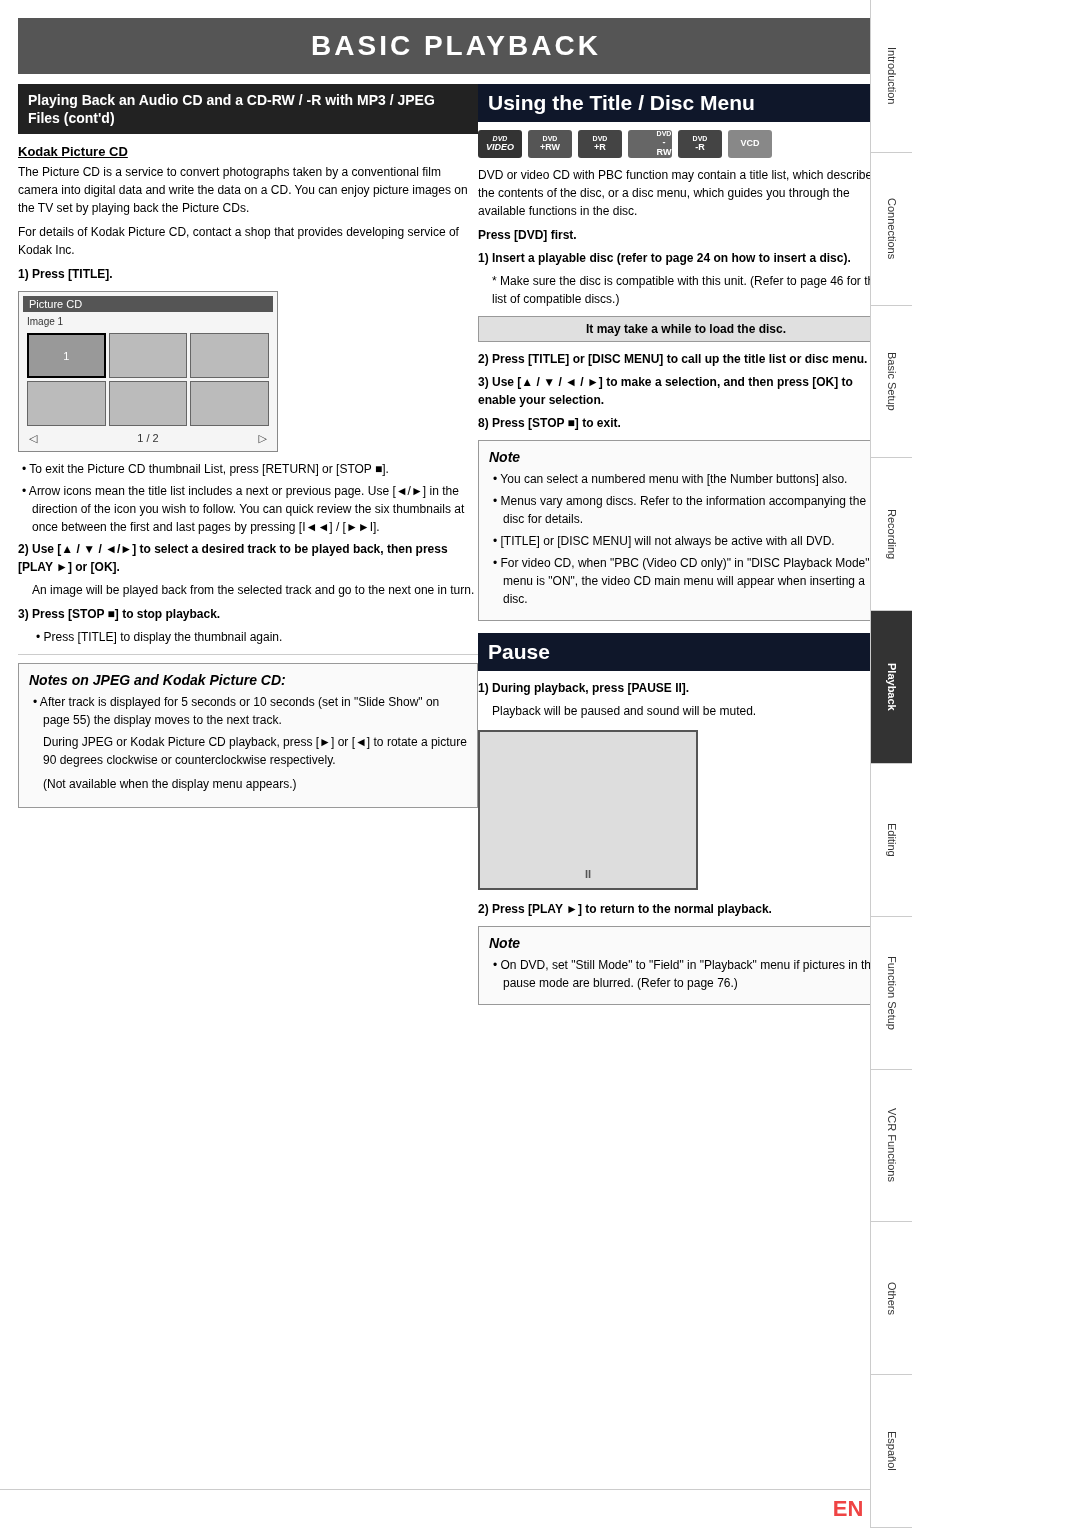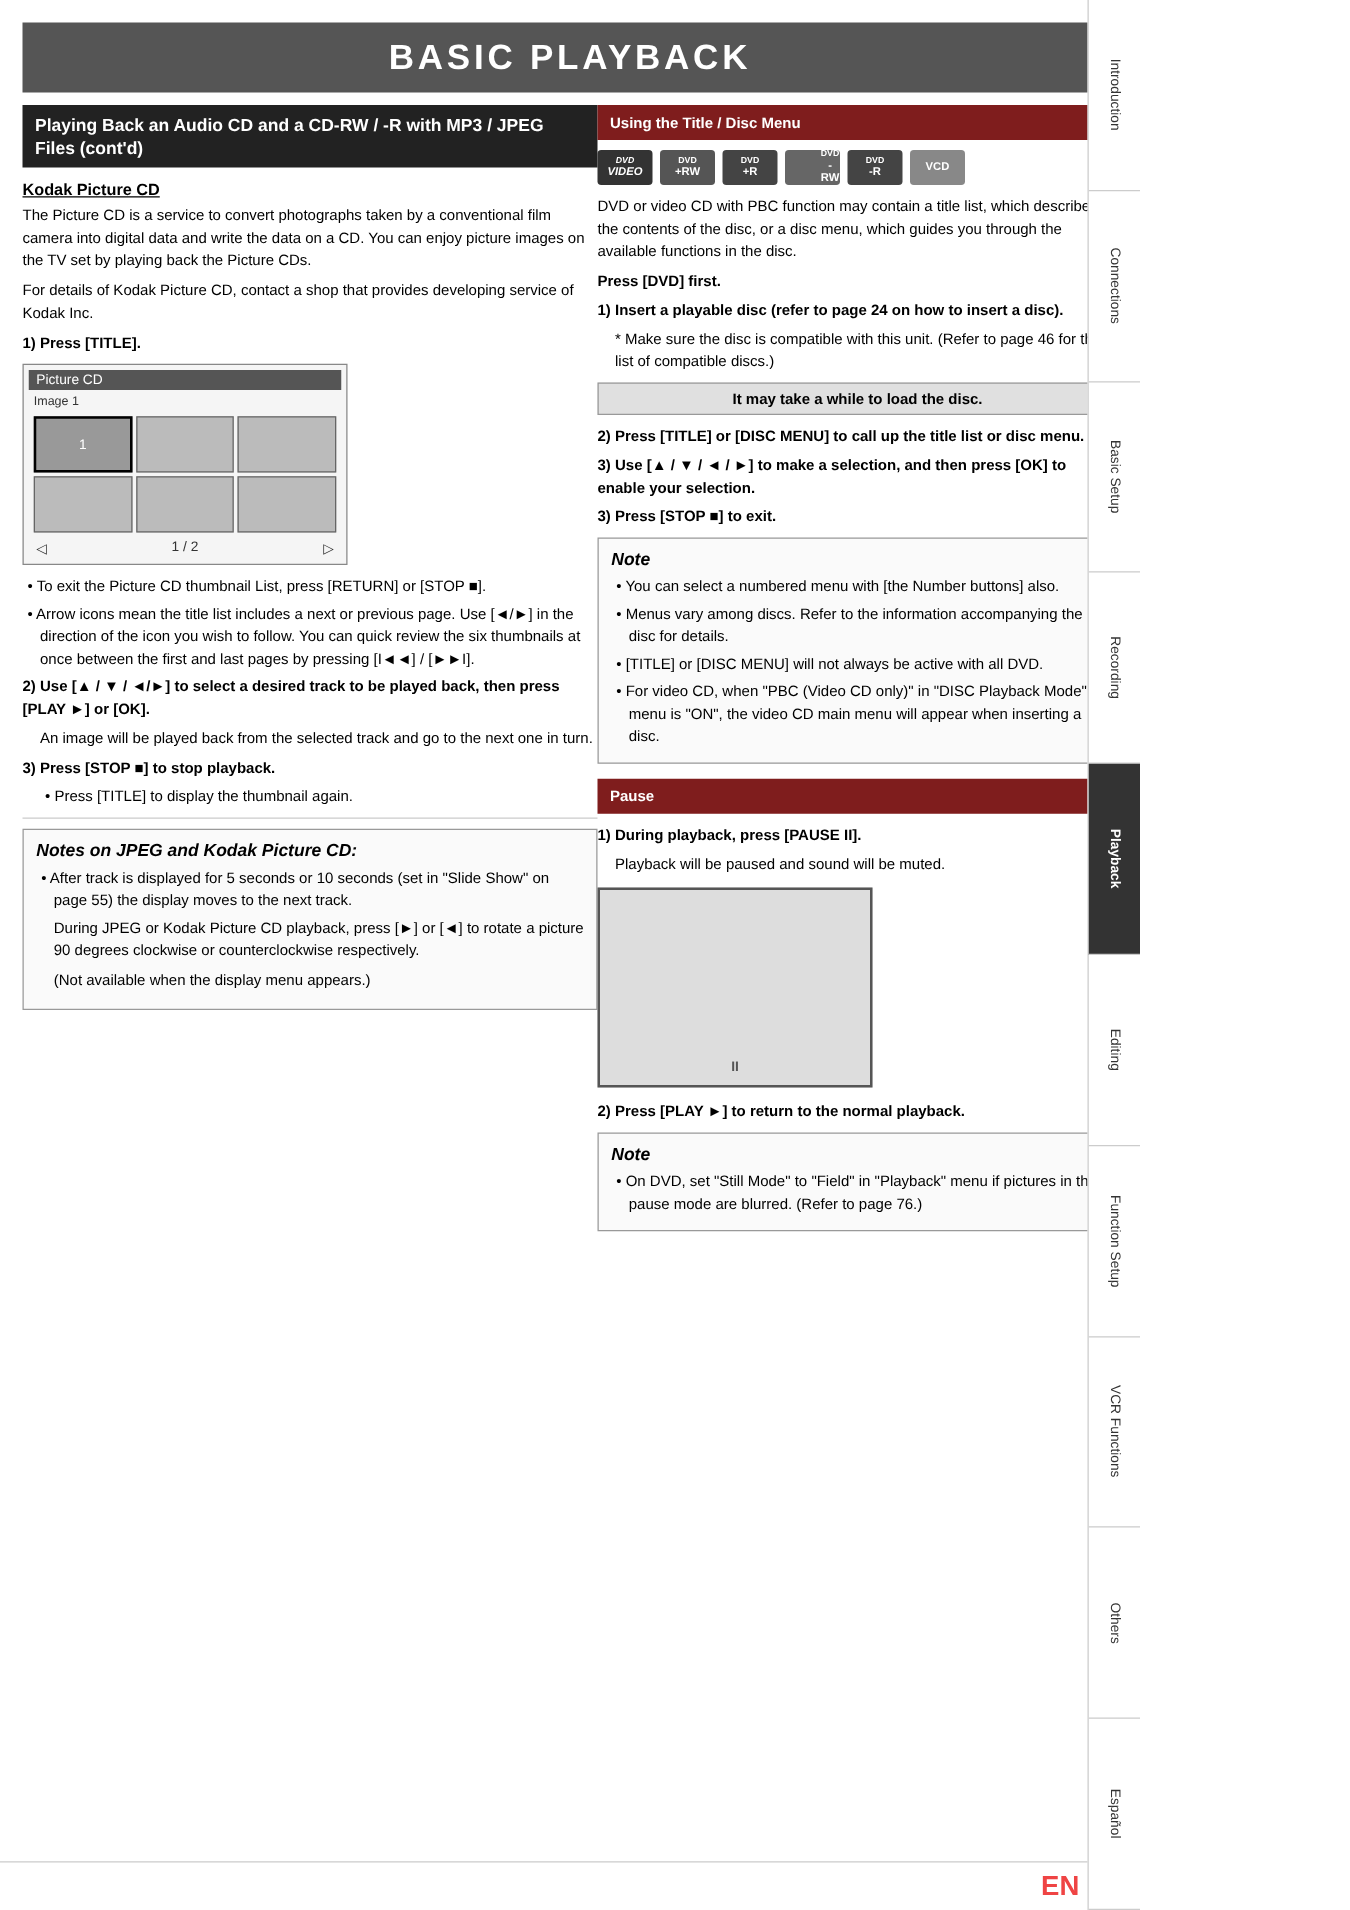--- a/index.html
+++ b/index.html
@@ -96,23 +96,23 @@
       background: #222;
       color: #fff;
       font-size: 14px;
       font-weight: bold;
       padding: 7px 10px;
       margin-bottom: 8px;
       line-height: 1.3;
     }
 
     .section-header-gray {
-      background: #7f1d1d;
-      color: #fff;
-      font-size: 12px;
+      background: #0f172a;
+      color: #fff;
+      font-size: 21px;
       font-weight: bold;
       padding: 7px 10px;
       margin-bottom: 8px;
     }
 
     .subsection-header {
       font-size: 13px;
       font-weight: bold;
       margin: 10px 0 4px 0;
       text-decoration: underline;
@@ -395,21 +395,21 @@
 
         <div class="step-text bold">Press [DVD] first.</div>
 
         <div class="step-text">1) Insert a playable disc (refer to page 24 on how to insert a disc).</div>
         <div class="body-text indent">* Make sure the disc is compatible with this unit. (Refer to page 46 for the list of compatible discs.)</div>
 
         <div class="important-box">It may take a while to load the disc.</div>
 
         <div class="step-text">2) Press [TITLE] or [DISC MENU] to call up the title list or disc menu.</div>
         <div class="step-text">3) Use [▲ / ▼ / ◄ / ►] to make a selection, and then press [OK] to enable your selection.</div>
-        <div class="step-text">3) Press [STOP ■] to exit.</div>
+        <div class="step-text">8) Press [STOP ■] to exit.</div>
 
         <div class="note-box">
           <div class="note-title italic bold">Note</div>
           <div class="bullet-text">• You can select a numbered menu with [the Number buttons] also.</div>
           <div class="bullet-text">• Menus vary among discs. Refer to the information accompanying the disc for details.</div>
           <div class="bullet-text">• [TITLE] or [DISC MENU] will not always be active with all DVD.</div>
           <div class="bullet-text">• For video CD, when "PBC (Video CD only)" in "DISC Playback Mode" menu is "ON", the video CD main menu will appear when inserting a disc.</div>
         </div>
 
         <div class="section-header-gray" style="margin-top:12px;">Pause</div>

